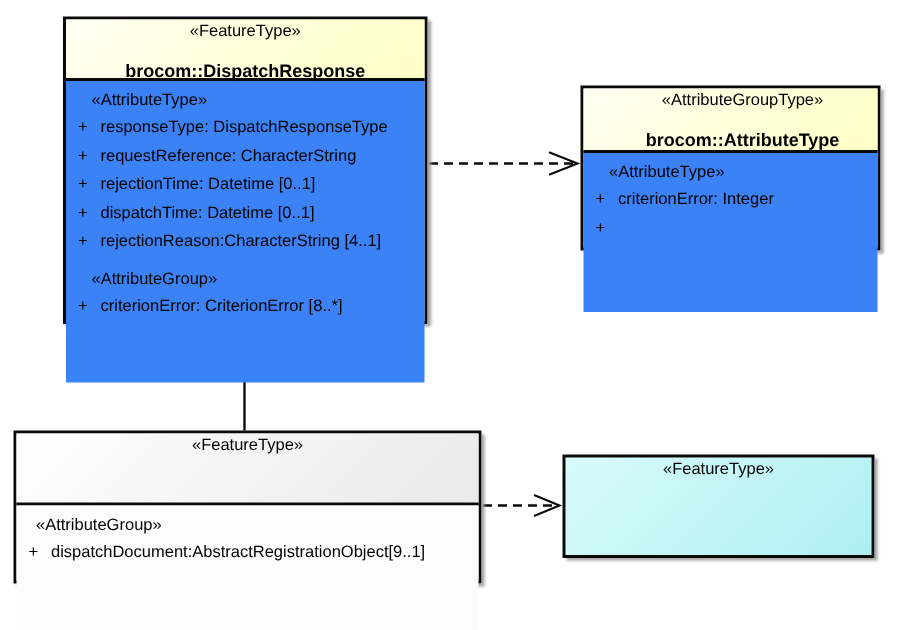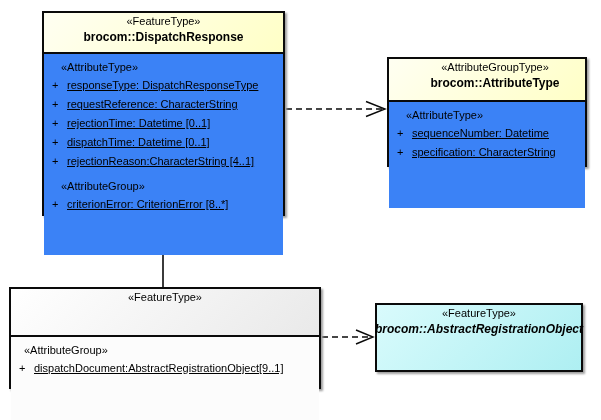--- a/index.html
+++ b/index.html
@@ -18,28 +18,28 @@
   .fill-gray .head   { background:linear-gradient(135deg,#ffffff 0%,#e9e9e9 100%); }
   .fill-gray .body   { background:#fcfcfc; }
   .fill-cyan { background:linear-gradient(135deg,#d9fbfc 0%,#aeeff2 100%); }
   .head {
     box-sizing:border-box; border-bottom:2px solid #0a0a0a;
     display:flex; flex-direction:column; align-items:center; 
     line-height:16px;
   }
   .head.no-divider { border-bottom:none; }
   .stereo { font-size:11px; }
-  .cname  { font-size:12px; font-weight:bold; }
+  .cname  { font-size:12px; font-weight:bold;margin-top:10px; }
   .cname.italic { font-style:italic; }
   .body { box-sizing:border-box; padding-top:5px; height:100%; }
   .sect-label { font-size:11px; padding-left:17px; height:17px; line-height:17px; white-space:nowrap; }
   .sect-label.gap { margin-top:7px; }
   .attr-row { display:flex; font-size:11px; height:19px; line-height:19px; white-space:nowrap; }
   .vis { width:23px; padding-left:8px; box-sizing:border-box; }
-  .atext { flex:1;text-decoration:underline; }
+  .atext { flex:1; }
   .dash-line { stroke:#0a0a0a; stroke-width:1.6; stroke-dasharray:6 4; fill:none; }
   .solid-line { stroke:#0a0a0a; stroke-width:1.6; fill:none; }
   .open-arrow { stroke:#0a0a0a; stroke-width:1.4; fill:none; }
   .tri-arrow { stroke:#0a0a0a; stroke-width:1.4; }
 </style>
 </head>
 <body>
 
 <div class="canvas">
 
@@ -95,42 +95,40 @@
 
   <div class="uml-class fill-yellow" style="left:387px; top:57px; width:200px; height:110px;">
     <div class="head" style="height:43px;padding-left:16px;">
       <div class="stereo">«AttributeGroupType»</div>
       <div class="cname">brocom::AttributeType</div>
     </div>
     <div class="body">
       <div class="sect-label">«AttributeType»</div>
       <div class="attr-row">
         <span class="vis">+</span>
-        <span class="atext">sequenceNumber: Datetime</span>
+        <span class="atext">criterionError: Integer</span>
       </div>
       <div class="attr-row">
         <span class="vis">+</span>
-        <span class="atext">specification: CharacterString</span>
       </div>
     </div>
   </div>
 
   <div class="uml-class fill-gray" style="left:9px; top:287px; width:312px; height:102px;">
     <div class="head" style="height:48px;">
       <div class="stereo">«FeatureType»</div>
     </div>
     <div class="body">
       <div class="sect-label" style="padding-left:13px;">«AttributeGroup»</div>
       <div class="attr-row">
         <span class="vis">+</span>
         <span class="atext">dispatchDocument:AbstractRegistrationObject[9..1]</span>
       </div>
     </div>
   </div>
 
   <div class="uml-class fill-cyan" style="left:375px; top:303px; width:208px; height:69px;">
     <div class="head no-divider" style="height:65px;">
       <div class="stereo">«FeatureType»</div>
-      <div class="cname italic">brocom::AbstractRegistrationObject</div>
     </div>
   </div>
 
 </div>
 
 </body></html>

